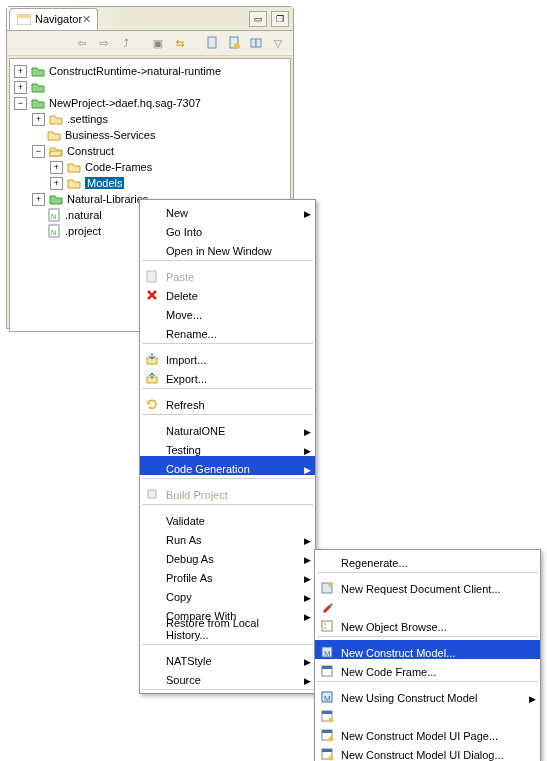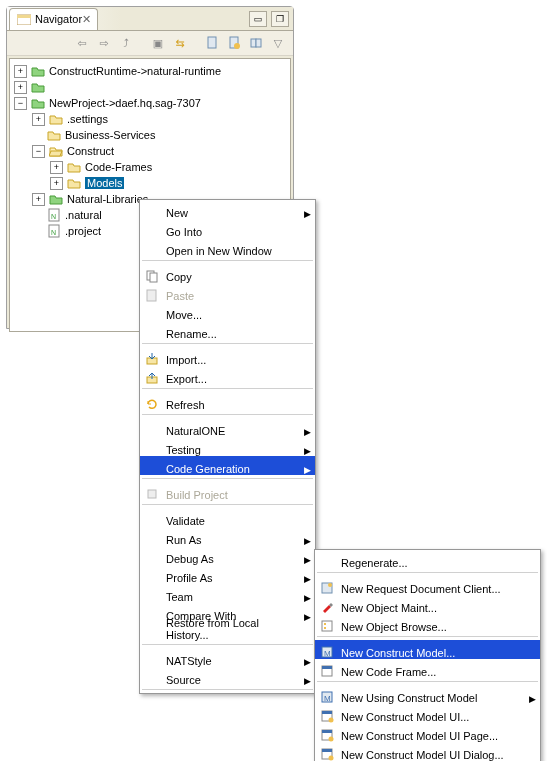--- a/index.html
+++ b/index.html
@@ -201,37 +201,36 @@
       <span class="mic"></span>
       <span class="mlbl">Go Into</span>
       <span class="marr"></span>
     </div>
  <div class="mrow">
       <span class="mic"></span>
       <span class="mlbl">Open in New Window</span>
       <span class="marr"></span>
     </div>
  <div class="sep"></div>
- <div class="mrow">
-      <span class="mic">
-        <svg width="14" height="14">
-          <rect x="2" y="2" width="7" height="9" fill="#fff" stroke="#888"></rect>
-          <rect x="5" y="4" width="7" height="9" fill="#fff" stroke="#888"></rect>
-        </svg>
-      </span>
-      <span class="mlbl">Copy</span>
-      <span class="marr"></span>
-    </div>
  <div class="mrow dis">
       <span class="mic">
         <svg width="14" height="14">
           <rect x="2" y="2" width="9" height="11" fill="#eee" stroke="#bbb"></rect>
         </svg>
       </span>
       <span class="mlbl">Paste</span>
+      <span class="marr"></span>
+    </div>
+ <div class="mrow">
+      <span class="mic">
+        <svg width="14" height="14">
+          <path d="M3 3l8 8M11 3l-8 8" stroke="#d22" stroke-width="2.5"></path>
+        </svg>
+      </span>
+      <span class="mlbl">Delete</span>
       <span class="marr"></span>
     </div>
  <div class="mrow">
       <span class="mic"></span>
       <span class="mlbl">Move...</span>
       <span class="marr"></span>
     </div>
  <div class="mrow">
       <span class="mic"></span>
       <span class="mlbl">Rename...</span>
@@ -311,21 +310,21 @@
       <span class="mlbl">Debug As</span>
       <span class="marr">▶</span>
     </div>
  <div class="mrow">
       <span class="mic"></span>
       <span class="mlbl">Profile As</span>
       <span class="marr">▶</span>
     </div>
  <div class="mrow">
       <span class="mic"></span>
-      <span class="mlbl">Team</span>
+      <span class="mlbl">Copy</span>
       <span class="marr">▶</span>
     </div>
  <div class="mrow">
       <span class="mic"></span>
       <span class="mlbl">Compare With</span>
       <span class="marr">▶</span>
     </div>
  <div class="mrow">
       <span class="mic"></span>
       <span class="mlbl">Restore from Local History...</span>
@@ -362,21 +361,20 @@
       <span class="mlbl">New Request Document Client...</span>
       <span class="marr"></span>
     </div>
  <div class="mrow">
       <span class="mic">
         <svg width="14" height="14">
           <path d="M3 11l6-6 2 2-6 6z" fill="#d22"></path>
           <path d="M9 5l2-2 2 2-2 2z" fill="#888"></path>
         </svg>
       </span>
-      <span class="mlbl">New Object Maint...</span>
       <span class="marr"></span>
     </div>
  <div class="mrow">
       <span class="mic">
         <svg width="14" height="14">
           <rect x="2" y="2" width="10" height="10" fill="#fff" stroke="#888"></rect>
           <rect x="4" y="4" width="2" height="2" fill="#f0c050"></rect>
           <rect x="4" y="8" width="2" height="2" fill="#f0c050"></rect>
         </svg>
       </span>
@@ -416,21 +414,20 @@
       <span class="marr">▶</span>
     </div>
  <div class="mrow">
       <span class="mic">
         <svg width="14" height="14">
           <rect x="2" y="2" width="10" height="10" fill="#fff" stroke="#888"></rect>
           <rect x="2" y="2" width="10" height="3" fill="#4070b0"></rect>
           <circle cx="11" cy="11" r="2.5" fill="#f0c050"></circle>
         </svg>
       </span>
-      <span class="mlbl">New Construct Model UI...</span>
       <span class="marr"></span>
     </div>
  <div class="mrow">
       <span class="mic">
         <svg width="14" height="14">
           <rect x="2" y="2" width="10" height="10" fill="#fff" stroke="#888"></rect>
           <rect x="2" y="2" width="10" height="3" fill="#4070b0"></rect>
           <circle cx="11" cy="11" r="2.5" fill="#f0c050"></circle>
         </svg>
       </span>

